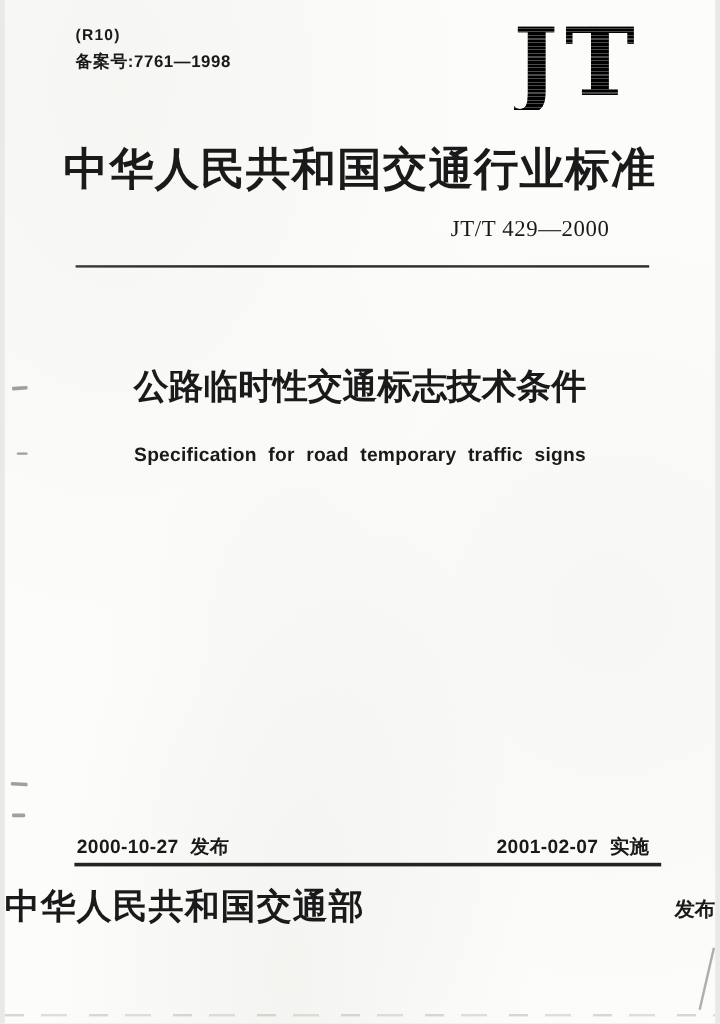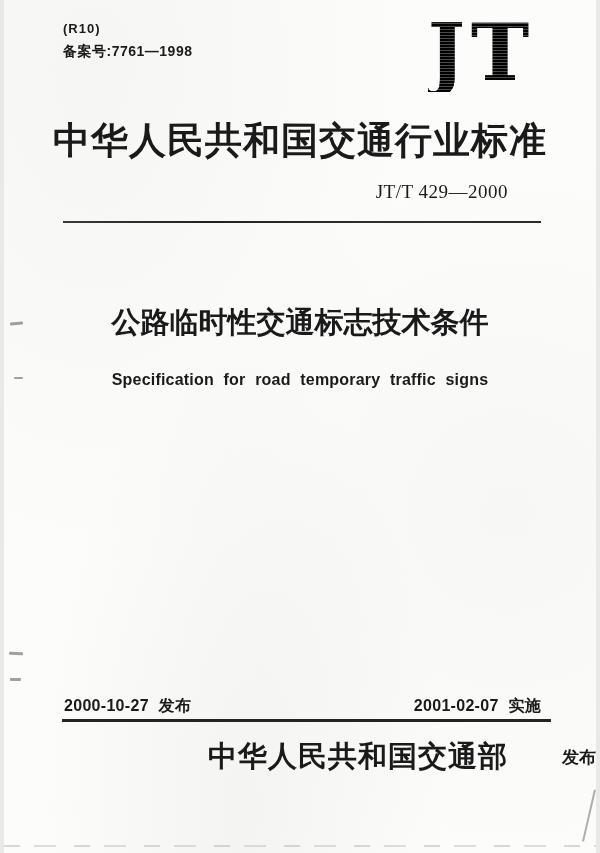--- a/index.html
+++ b/index.html
@@ -80,23 +80,22 @@
     display:flex;justify-content:space-between;
     font-size:16px;font-weight:bold;letter-spacing:.3px;
   }
   .date-item .cjk{margin-left:5px;}
   .rule-bottom{
     position:absolute;left:58px;top:719px;width:489px;height:2.5px;
     background:#242424;
   }
   .issuer-row{
     position:absolute;left:0;right:0;top:740px;
-    display:flex;justify-content:flex-end;align-items:flex-end;
+    display:flex;justify-content:space-between;align-items:flex-end;
     white-space:nowrap;
-    gap:39px;
   }
   .issuer-name{
     font-size:29px;font-weight:bold;letter-spacing:1px;
     font-family:"Liberation Serif",serif;
     line-height:1.15;
   }
   .issuer-action{
     font-size:17px;font-weight:bold;
     margin-left:15px;padding-bottom:4px;
     font-family:"Liberation Sans",sans-serif;

